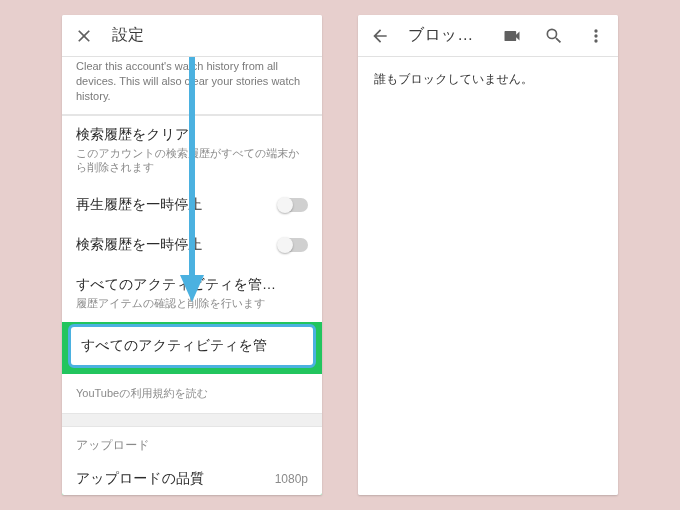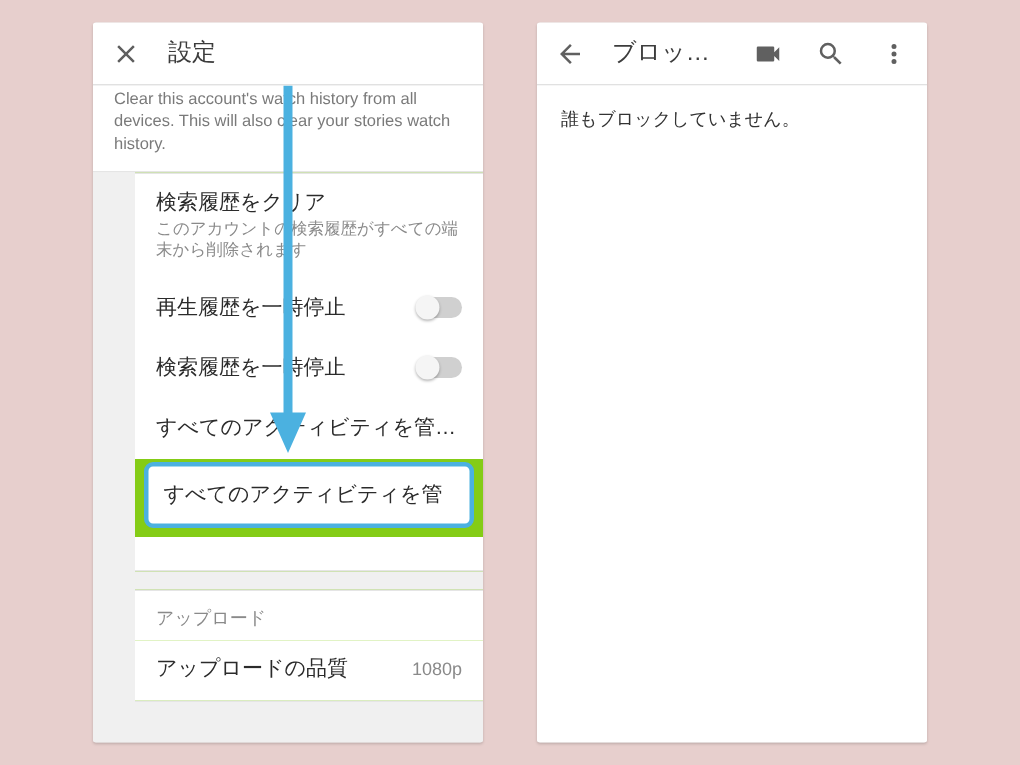--- a/index.html
+++ b/index.html
@@ -60,25 +60,24 @@
   }
   .appbar svg { width: 20px; height: 20px; fill: currentColor; }
 
   
   .settings-scroll {
     flex: 1;
     overflow: hidden;
     background: #f0f0f0;
   }
   .card {
-    background: #84cc16;
+    background: #22c55e;
     border-top: 1px solid #e5e5e5;
     border-bottom: 1px solid #e5e5e5;
     margin-bottom: 12px;
-    margin-left: 28px;
   }
   .snippet {
     background: #fff;
     padding: 2px 14px 10px 14px;
     font-size: 11px;
     color: #7a7a7a;
     line-height: 1.35;
     border-bottom: 1px solid #e5e5e5;
   }
   .row {
@@ -195,29 +194,31 @@
         <div class="title-line">
           <span class="label">検索履歴を一時停止</span>
           <span class="toggle"></span>
         </div>
       </div>
 
       <div class="row">
         <div class="title-line">
             <span class="label">すべてのアクティビティを管…</span>
           </div>
+        <div class="desc">履歴アイテムの確認と削除を行います</div>
       </div>
 
       <div class="row highlight">
         <div class="title-line">
             <span class="label">すべてのアクティビティを管</span>
           </div>
       </div>
 
       <div class="row">
+        <div class="desc">YouTubeの利用規約を読む</div>
       </div>
     </div>
 
     <div class="card" style="margin-bottom:0;">
       <div class="section-label">アップロード</div>
       <div class="row">
         <div class="title-line">
           <span class="label">アップロードの品質</span>
           <span class="trailing-text">1080p</span>
         </div>

